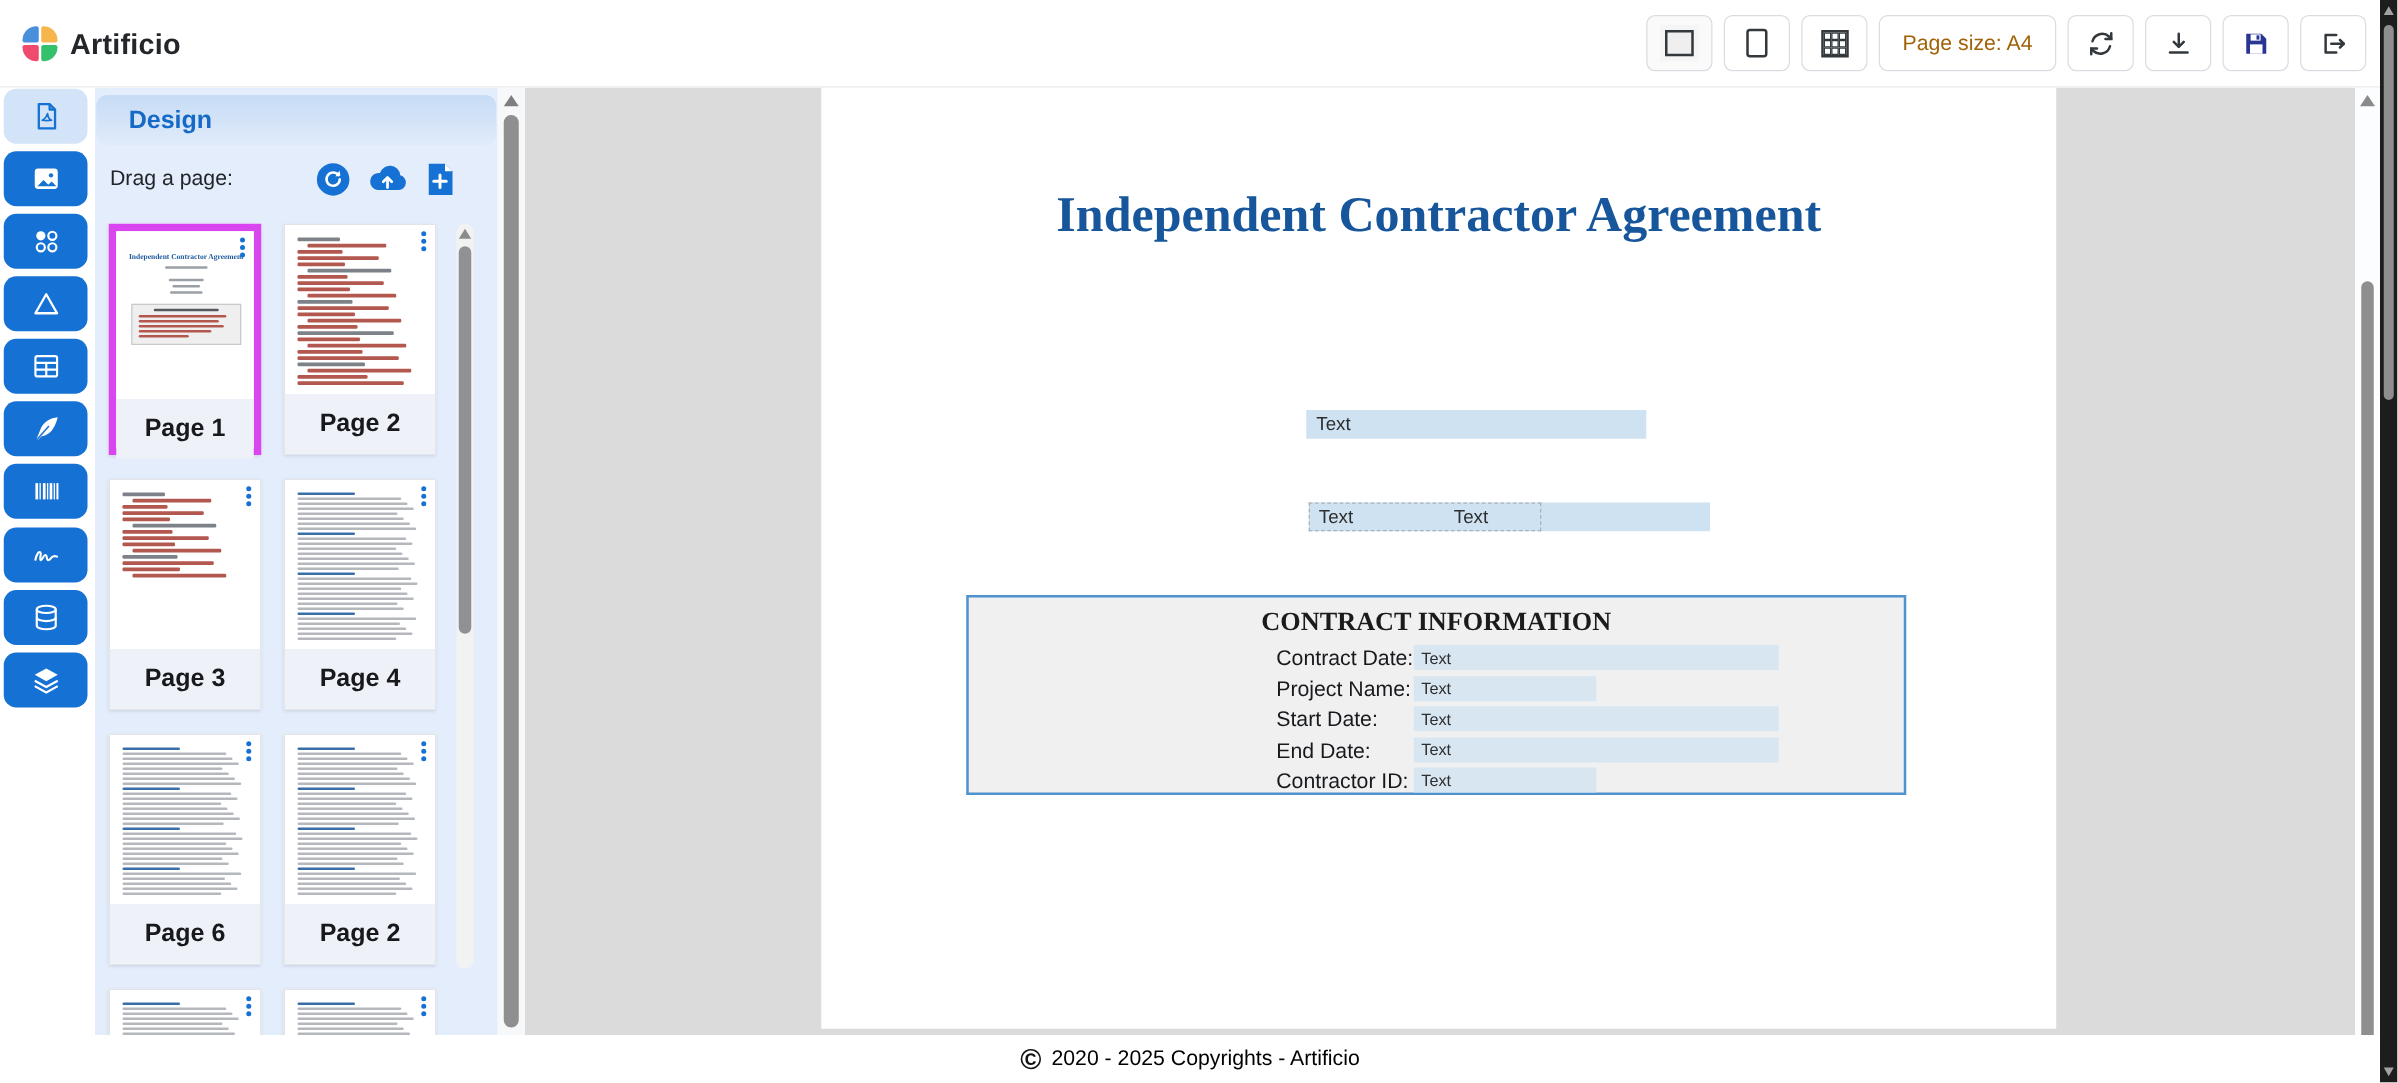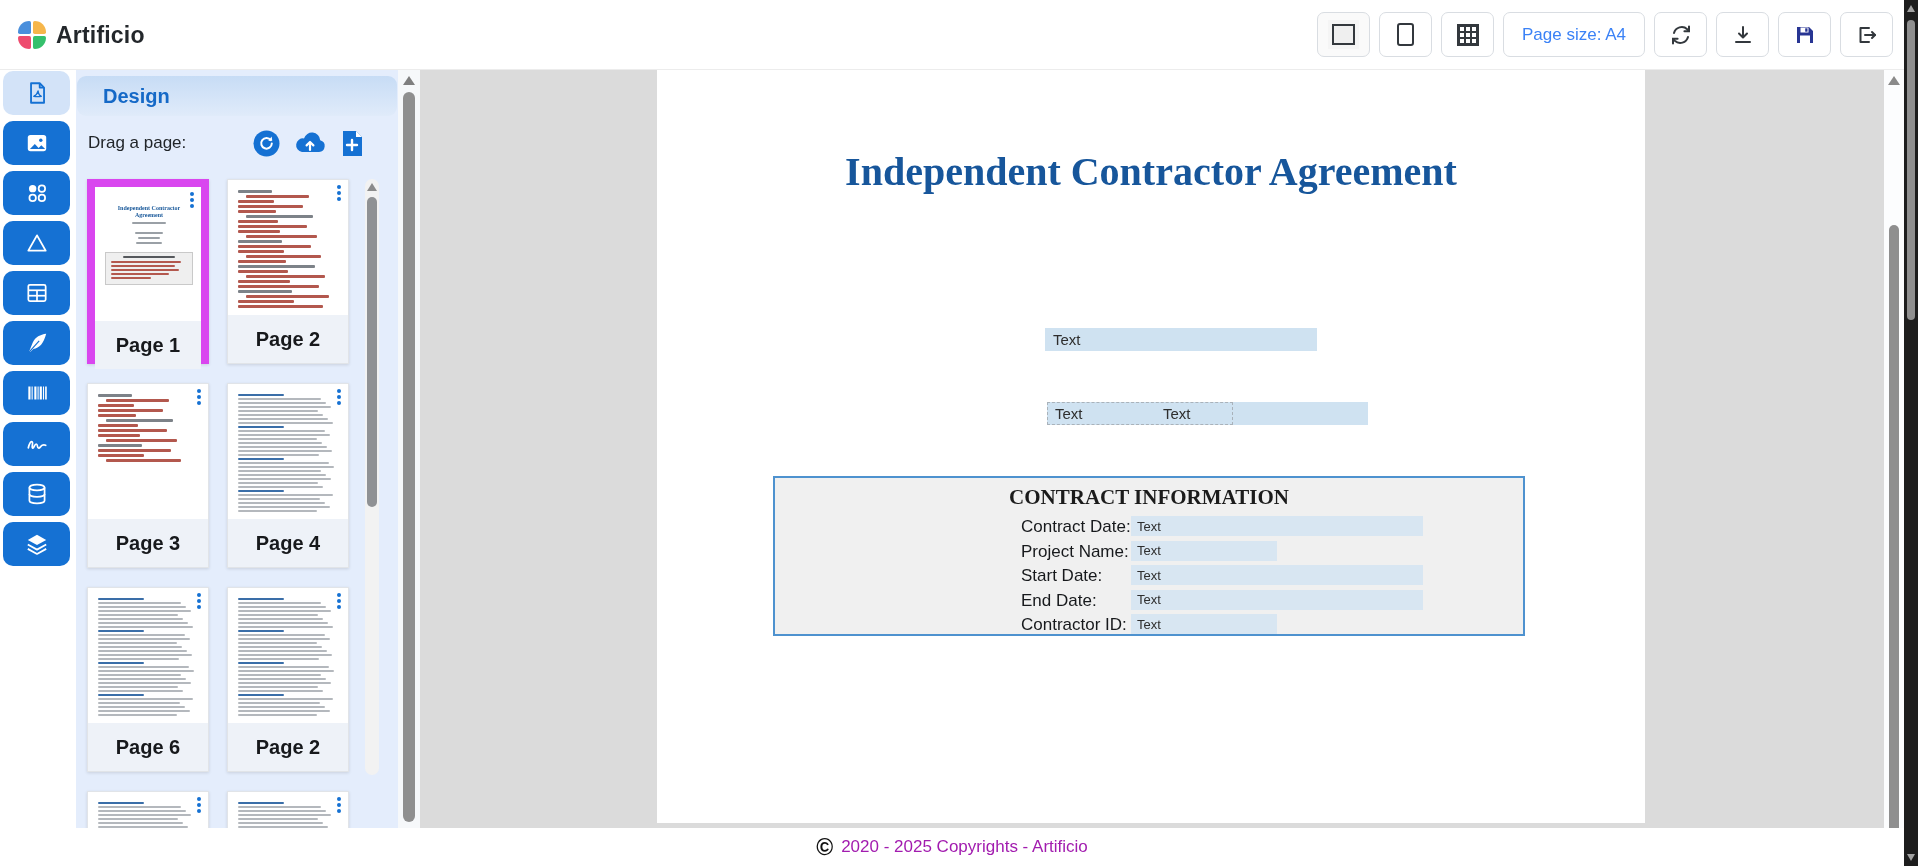--- a/index.html
+++ b/index.html
@@ -14,21 +14,21 @@
   .logo-circle .q1 { background:#4a8fdc; border-radius:13px 2px 2px 2px; }
   .logo-circle .q2 { background:#f6b64b; border-radius:2px 13px 2px 2px; }
   .logo-circle .q3 { background:#ee4b6e; border-radius:2px 2px 2px 13px; }
   .logo-circle .q4 { background:#35c06c; border-radius:2px 2px 13px 2px; }
   .app-title { font-size:23px; font-weight:700; color:#23272b; letter-spacing:.2px; }
 
   #toolbar { position:absolute; top:12px; right:25px; display:flex; gap:9px; }
   .tb-btn { height:45px; min-width:53px; padding:0 10px; background:#fff; border:1px solid #d9dde2; border-radius:7px;
             display:flex; align-items:center; justify-content:center; cursor:pointer; }
   .tb-btn svg { display:block; }
-  .tb-label { font-size:17px; color:#3b82f6; white-space:nowrap; padding:0 8px; }
+  .tb-label { font-size:17px; color:#a16207; white-space:nowrap; padding:0 8px; }
   .icon-landscape { width:23px; height:21px; border:2px solid #33383d; background:#efefef; box-shadow:0 0 0 4px #f5f5f5; }
   .icon-portrait  { width:17px; height:23px; border:2px solid #33383d; border-radius:3px; }
   .icon-grid { width:22px; height:22px; border:2px solid #33383d; display:grid; grid-template-columns:1fr 1fr 1fr; grid-template-rows:1fr 1fr 1fr; }
   .icon-grid i { border:1px solid #33383d; }
 
   
   #rail { position:absolute; left:0; top:70px; width:76px; height:758px; background:#fff; z-index:4; }
   .rail-btn { position:absolute; left:3px; width:67px; height:44px; border-radius:10px; background:#1571d3;
               display:flex; align-items:center; justify-content:center; cursor:pointer; }
   .rail-btn.light { background:#d3e3f8; }
@@ -40,21 +40,21 @@
                   background:linear-gradient(180deg,#c7dcf5 0%,#e0ebfa 100%); display:flex; align-items:center; }
   .panel-header span { font-size:20px; font-weight:700; color:#1569c7; padding-left:26px; }
   .drag-row { position:absolute; left:12px; top:56px; width:298px; height:34px; display:flex; align-items:center; }
   .drag-label { font-size:17px; color:#212529; }
   .drag-icons { margin-left:auto; display:flex; align-items:center; gap:13px; padding-right:22px; }
   .drag-icons .ic { cursor:pointer; display:flex; }
 
   .thumb-grid { position:absolute; left:11px; top:109px; width:262px; }
   .page-card { position:absolute; width:122px; height:185px; background:#fff; border:1px solid #e1e4e8;
                box-shadow:0 1px 3px rgba(0,0,0,.12); cursor:pointer; }
-  .page-card.selected { border:8px solid #d946ef; }
+  .page-card.selected { border:6px solid #d946ef; }
   .thumb { position:relative; height:135px; overflow:hidden; background:#fff; }
   .page-card.selected .thumb { height:134px; }
   .mini { position:absolute; inset:0; padding:10px 8px 0 10px; }
   .mini .bar { height:3px; margin-bottom:2px; border-radius:1px; }
   .dots { position:absolute; top:5px; right:7px; display:flex; flex-direction:column; gap:2px; }
   .dots i { width:4px; height:4px; border-radius:50%; background:#1571d3; display:block; }
   .page-label { height:48px; background:#eef2f8; display:flex; align-items:center; justify-content:center;
                 font-size:20px; font-weight:700; color:#17191c; }
   
   .mini-title { font-family:"Liberation Serif",serif; font-weight:700; color:#1b5a9b; font-size:6px; text-align:center; margin-top:8px; line-height:7px; }
@@ -106,21 +106,21 @@
   .ci-label { position:absolute; left:246px; top:1px; font-size:17px; color:#17191c; }
   .ci-field { position:absolute; left:356px; top:0; height:20px; background:#d8e6f2; display:flex; align-items:center; }
   .ci-field.long { width:292px; }
   .ci-field.short { width:146px; }
   .ci-value { font-size:13px; color:#2e2e2e; padding-left:6px; }
 
   
   #footer { position:absolute; left:0; top:828px; width:1904px; height:38px; background:#fff;
             display:flex; align-items:center; justify-content:center; gap:8px; }
   .copy-mark { font-size:23px; font-weight:700; color:#111; line-height:1; }
-  .copy-text { font-size:17px; color:#a21caf; }
+  .copy-text { font-size:17px; color:#000000; }
 </style>
 </head>
 <body>
 
 <div id="app">
 
   <div id="header">
     <div class="logo-wrap">
       <span class="logo-circle">
           <i class="q1"></i>

